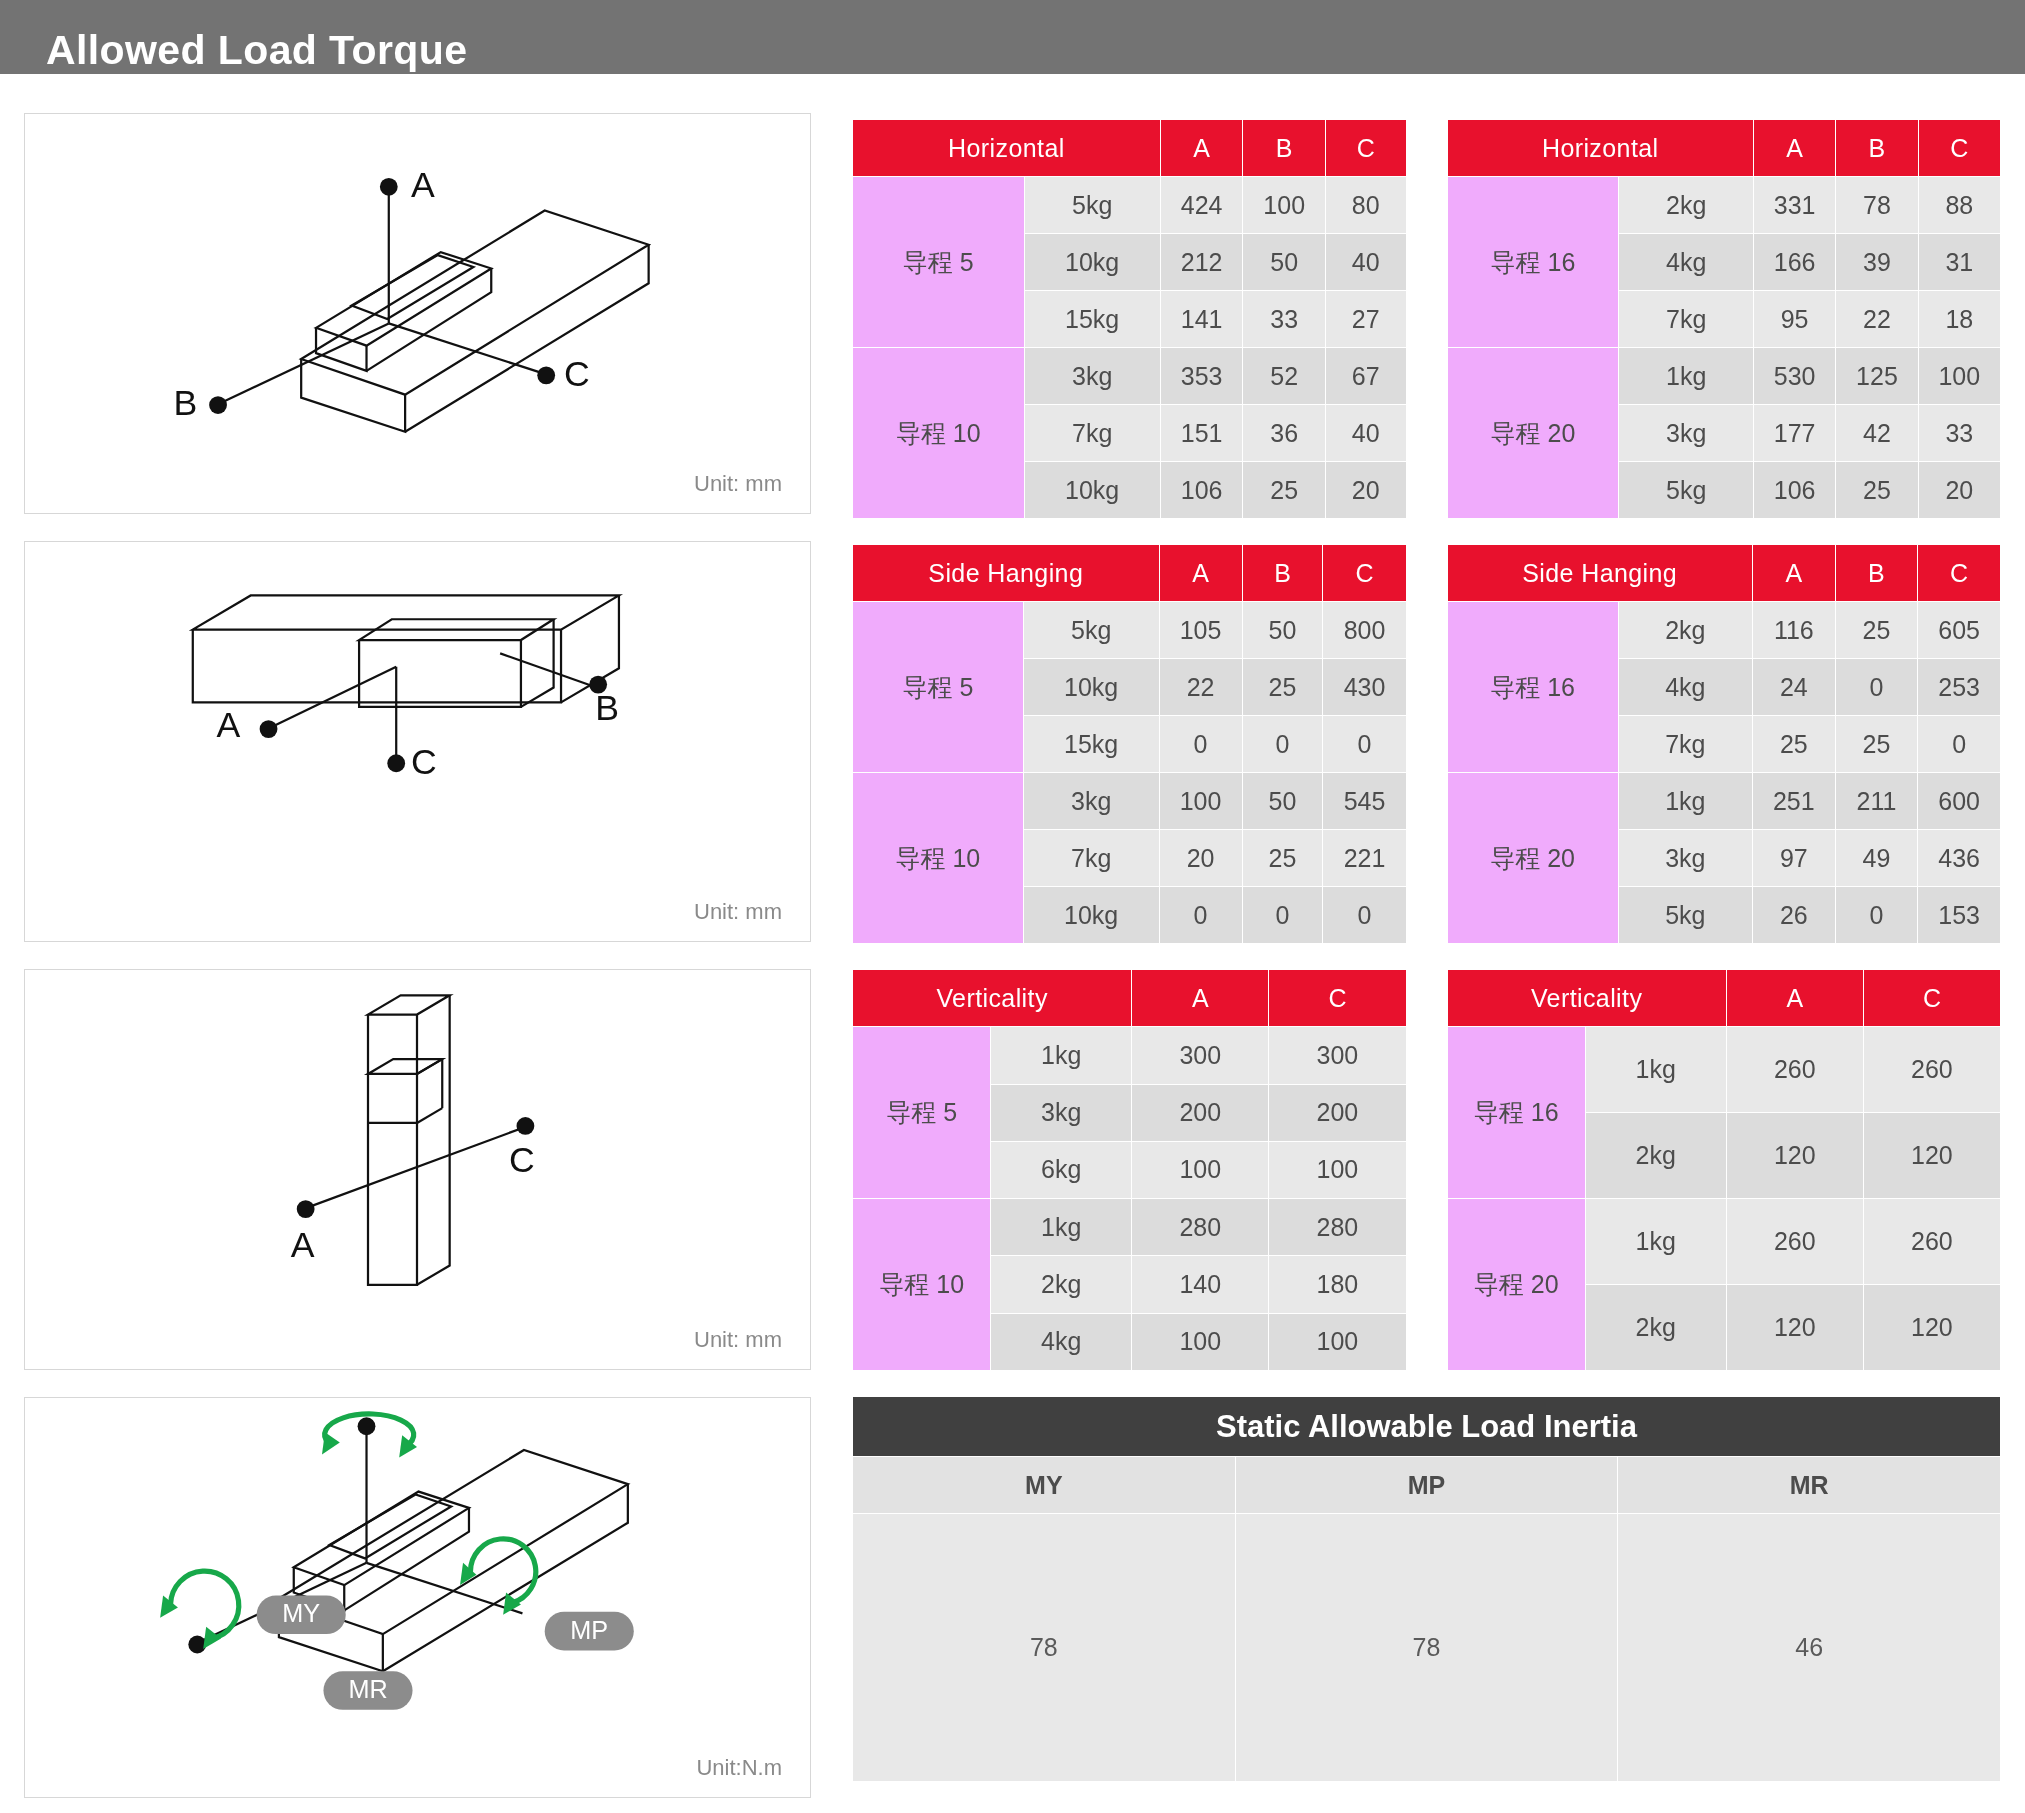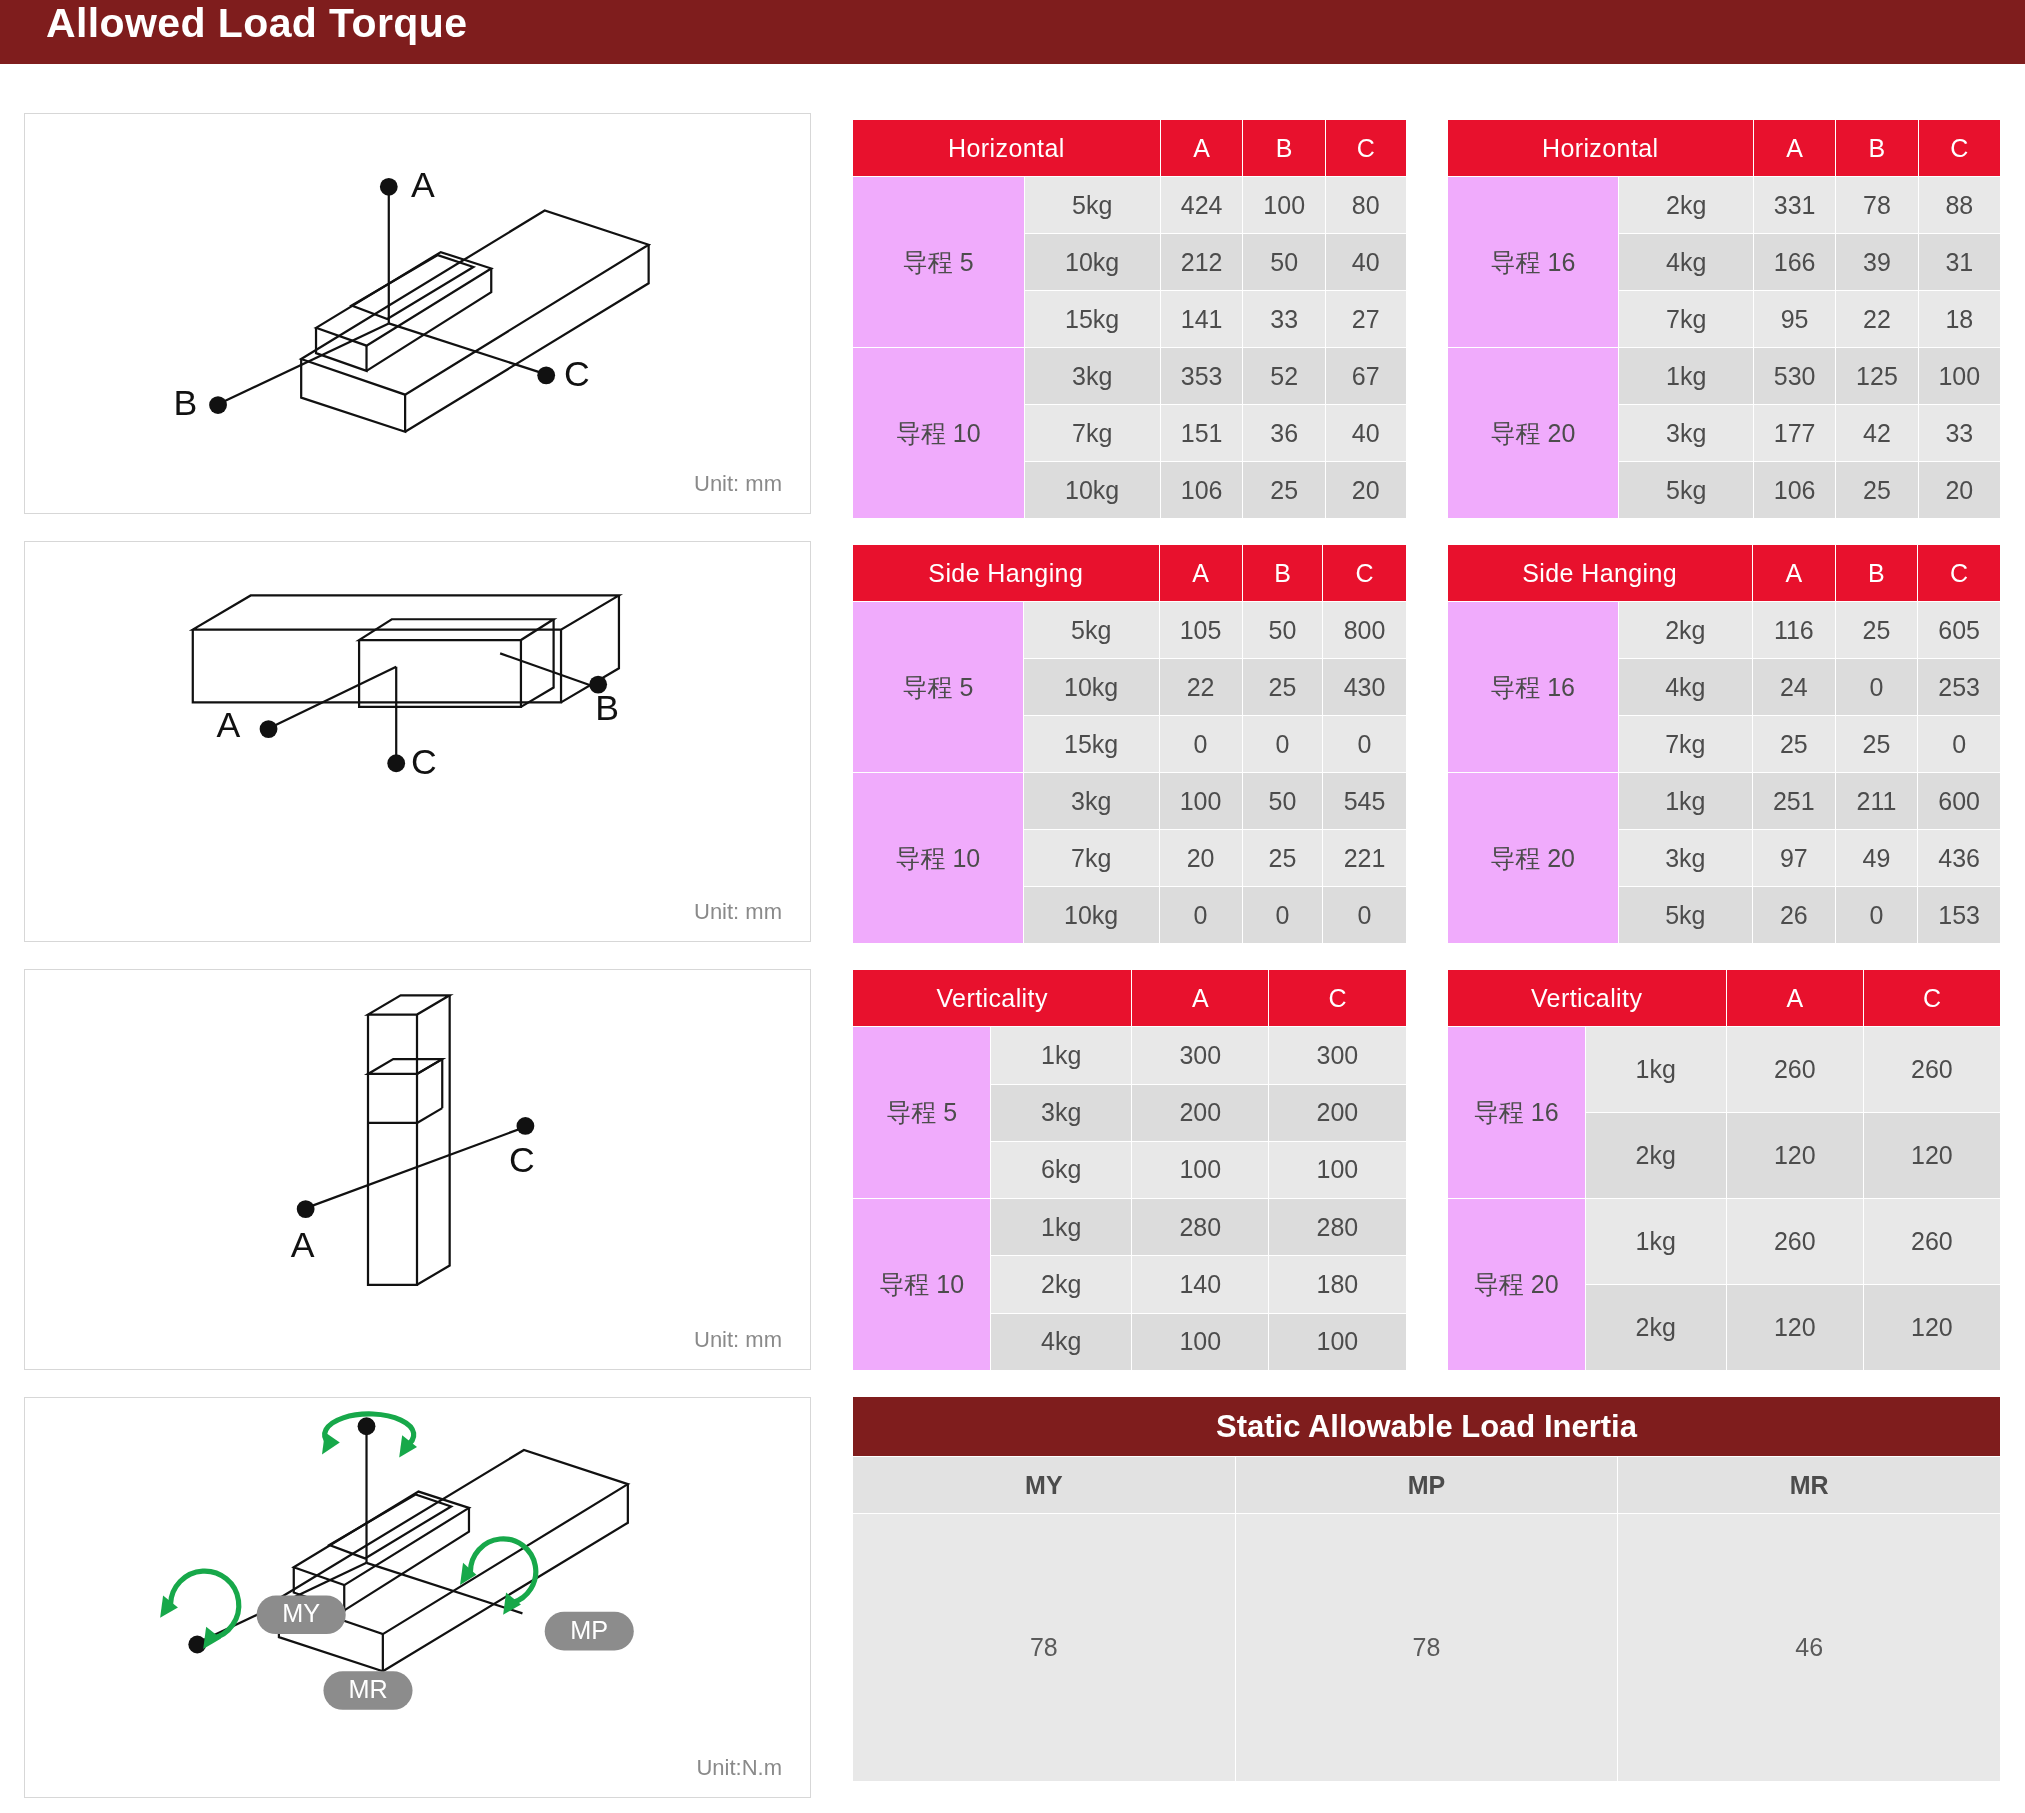--- a/index.html
+++ b/index.html
@@ -13,24 +13,24 @@
     height: 1814px;
     position: relative;
     overflow: hidden;
   }
 
   
   .header-bar {
     position: absolute;
     left: 0; top: 0;
     width: 2025px;
-    height: 64px;
-    background: #7f1d1d;
+    height: 74px;
+    background: #737373;
     display: flex;
-    align-items: flex-start;
+    align-items: flex-end;
   }
   .header-title {
     color: #ffffff;
     font-size: 41px;
     font-weight: bold;
     padding-left: 46px;
     letter-spacing: 0.4px;
   }
 
   
@@ -124,21 +124,21 @@
     border-collapse: collapse;
     table-layout: fixed;
     width: 1149px;
   }
   table.static td, table.static th {
     border: 1.5px solid #ffffff;
     text-align: center;
     padding: 0;
   }
   .static-title {
-    background: #7f1d1d;
+    background: #404040;
     color: #fff;
     font-size: 31px;
     font-weight: bold;
     height: 59px;
   }
   .static-sub {
     background: #e2e2e2;
     color: #4c4c4c;
     font-size: 25px;
     font-weight: bold;

